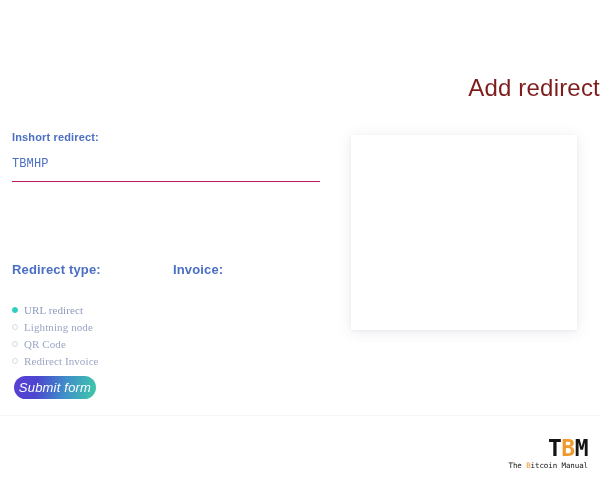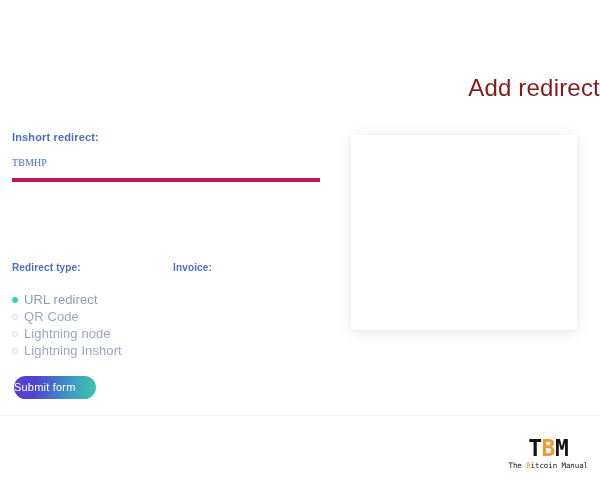--- a/index.html
+++ b/index.html
@@ -48,54 +48,54 @@
 
   .field-label {
     font-size: 11px;
     font-weight: 700;
     color: #4a6fc4;
     letter-spacing: 0.15px;
     margin-bottom: 14px;
   }
 
   .field-input {
-    font-size: 10px;
+    font-size: 12px;
     color: #4a6fc4;
     padding-bottom: 10px;
     border: none;
-    border-bottom: 4px solid #be185d;
+    border-bottom: 1px solid #be185d;
     width: 308px;
     display: block;
     background: transparent;
-    font-family: Liberation Serif, serif;
+    font-family: Liberation Mono, monospace;
     outline: none;
     letter-spacing: 0.1px;
   }
   .field-input::placeholder { color: #b9c3da; }
 
   .field-spacer { height: 17px; }
 
   
   .groups {
     position: absolute;
     left: 12px;
     top: 262px;
     width: 320px;
     display: flex;
   }
 
   .group-redirect { width: 162px; }
   .group-period   { width: 160px; }
 
   .group-title {
-    font-size: 10px;
+    font-size: 13px;
     font-weight: 700;
     color: #4a6fc4;
     letter-spacing: 0.15px;
-    margin-bottom: 18px;
+    margin-bottom: 24px;
   }
 
   .radio-row {
     display: flex;
     align-items: center;
     height: 17px;
     cursor: pointer;
   }
 
   .radio-dot {
@@ -106,45 +106,47 @@
     background: #ffffff;
     margin-right: 6px;
     flex: none;
   }
   .radio-dot.on {
     border: 1px solid #2ecfc0;
     background: #2ecfc0;
   }
 
   .radio-label {
-    font-size: 13px;
+    font-size: 11px;
     color: #9aa6c4;
     letter-spacing: 0.1px;
     white-space: nowrap;
+    font-family: Liberation Serif, serif;
   }
   .radio-row.selected .radio-label { color: #8e9bbd; }
 
   
   .submit-btn {
     position: absolute;
     left: 14px;
     top: 376px;
     width: 82px;
     height: 23px;
     border: none;
     border-radius: 12px;
     background: linear-gradient(100deg, #5a3ed4 0%, #4c46cf 28%, #3f8fc9 62%, #3fc9a8 100%);
     color: #ffffff;
-    font-size: 11px;
+    font-size: 13px;
     font-family: "Liberation Sans", sans-serif;
     letter-spacing: 0.2px;
     cursor: pointer;
     line-height: 23px;
-    text-align: left;
+    text-align: center;
     padding: 0;
+    font-style: italic;
   }
 
   
   .qr-card {
     position: absolute;
     left: 351px;
     top: 135px;
     width: 226px;
     height: 195px;
     background: #ffffff;
@@ -171,20 +173,21 @@
     line-height: 1;
   }
 
   .logo-mark {
     font-family: "DejaVu Sans Mono", monospace;
     font-size: 23px;
     font-weight: 700;
     color: #141414;
     letter-spacing: -0.5px;
     line-height: 1;
+    text-align: right;
   }
   .logo-mark .accent { color: #f09a2e; }
 
   .logo-sub {
     font-family: "DejaVu Sans Mono", monospace;
     font-size: 7.5px;
     font-weight: 400;
     color: #141414;
     letter-spacing: -0.1px;
     margin-top: 2px;
@@ -218,31 +221,31 @@
     <div class="group-redirect">
       <div class="group-title">Redirect type:</div>
 
       <div class="radio-row selected">
         <span class="radio-dot on"></span>
         <span class="radio-label">URL redirect</span>
       </div>
 
       <div class="radio-row">
         <span class="radio-dot"></span>
-        <span class="radio-label">QR Code</span>
+        <span class="radio-label">Lightning node</span>
       </div>
 
       <div class="radio-row">
         <span class="radio-dot"></span>
-        <span class="radio-label">Lightning node</span>
+        <span class="radio-label">QR Code</span>
       </div>
 
       <div class="radio-row">
         <span class="radio-dot"></span>
-        <span class="radio-label">Lightning Inshort</span>
+        <span class="radio-label">Redirect Invoice</span>
       </div>
     </div>
 
     <div class="group-period">
       <div class="group-title">Invoice:</div>
 
 
 
     </div>
 

